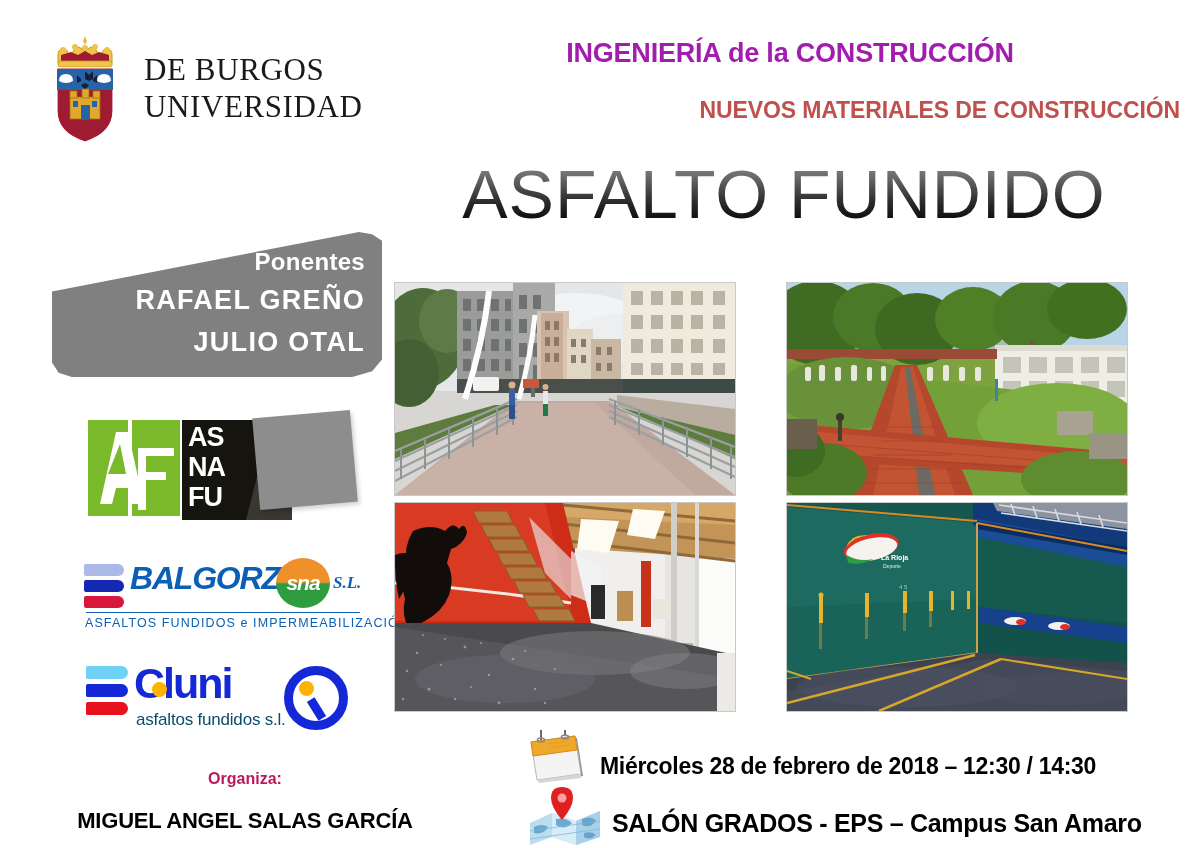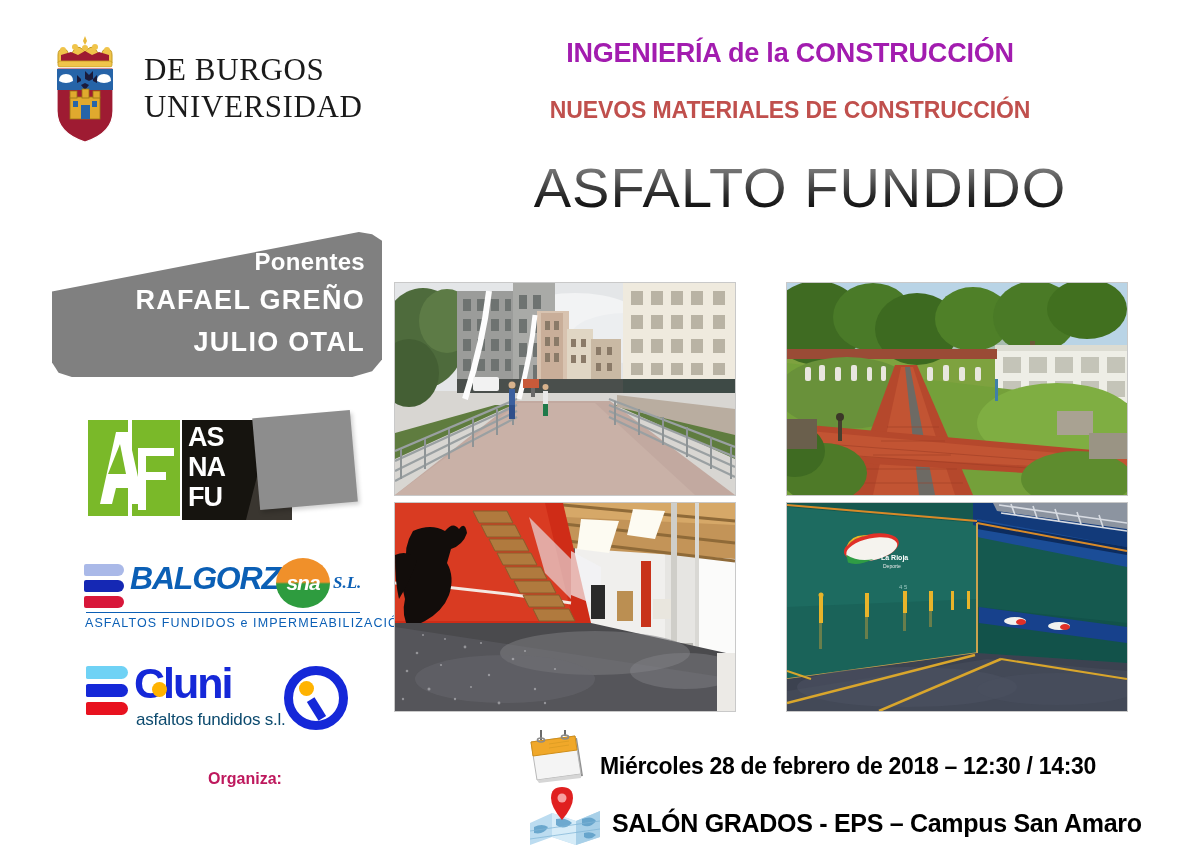--- a/index.html
+++ b/index.html
@@ -55,34 +55,34 @@
     font-weight: bold;
     letter-spacing: -0.2px;
     color: #a21caf;
     white-space: nowrap;
   }
   .hdr-line2 {
     position: absolute;
     left: 400px;
     top: 97px;
     width: 780px;
-    text-align: center;
+    text-align: right;
     font-size: 23px;
     font-weight: bold;
     letter-spacing: -0.1px;
     color: #c0504d;
     white-space: nowrap;
   }
   .main-title {
     position: absolute;
-    left: 400px;
+    left: 384px;
     top: 160px;
     width: 800px;
     text-align: center;
-    font-size: 56px;
+    font-size: 68px;
     font-weight: normal;
     letter-spacing: 1px;
     line-height: 1;
     background: linear-gradient(to bottom, #8e8e8e 0%, #6e6e6e 22%, #2b2b2b 62%, #000000 100%);
     -webkit-background-clip: text;
     background-clip: text;
     color: transparent;
     white-space: nowrap;
   }
 
@@ -427,20 +427,21 @@
     </div>
     <div class="clu-word">Cluni</div>
     <div class="clu-dot" style="left:66px; top:22px;"></div>
     <div class="clu-q"></div>
     <div class="clu-dot" style="left:213px; top:21px;"></div>
     <div class="clu-qtail"></div>
     <div class="clu-tag">asfaltos fundidos s.l.</div>
   </div>
 
   <div class="organiza-label">Organiza:</div>
+  <div class="organiza-name">MIGUEL ANGEL SALAS GARCÍA</div>
 
   <div class="photo ph1">
     <svg class="ph-inner" viewBox="0 0 340 212" preserveAspectRatio="none">
       <rect width="340" height="212" fill="#d8d6d2"></rect>
       <rect x="0" y="0" width="340" height="108" fill="#e4e6e8"></rect>
 
       <ellipse cx="180" cy="40" rx="70" ry="30" fill="#f2f3f4"></ellipse>
       <ellipse cx="230" cy="55" rx="55" ry="25" fill="#eceef0"></ellipse>
 
       <ellipse cx="28" cy="55" rx="42" ry="50" fill="#4e6b3c"></ellipse>

